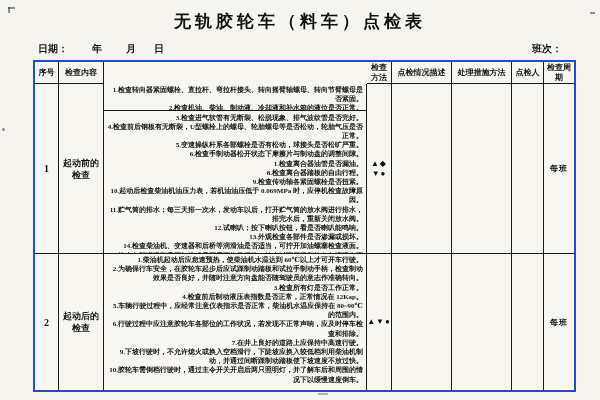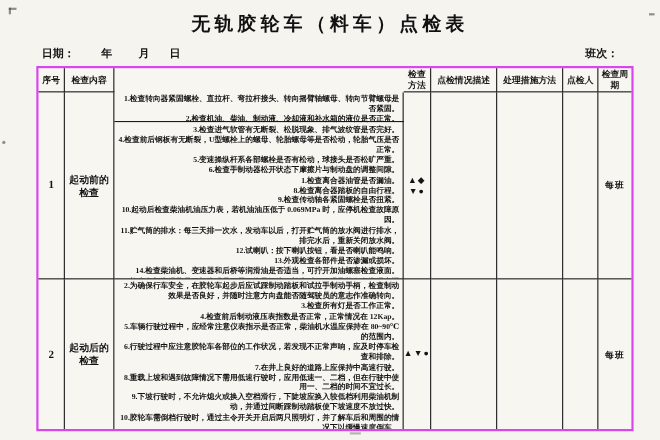--- a/index.html
+++ b/index.html
@@ -17,21 +17,21 @@
   #dateLabel{left:38px;top:42px;}
   #yearLabel{left:92px;top:42px;}
   #monthLabel{left:126px;top:42px;}
   #dayLabel{left:154px;top:42px;}
   #shiftLabel{left:500px;top:42px;margin-left:32px;}
   .checklist{
     position:absolute;left:33px;top:60px;
     display:grid;
     grid-template-columns:24px 45px 263px 25px 60px 60px 32px 30px;
     grid-template-rows:22px 170px 136px;
-    border:2px solid #d946ef;
+    border:2px solid #1d4ed8;
     background:#f8f6f1;
     box-sizing:content-box;
   }
   .cell{
     border-right:1.5px solid #1b1b1b;border-bottom:1.5px solid #1b1b1b;
     box-sizing:border-box;display:flex;align-items:center;justify-content:center;
     text-align:center;overflow:hidden;
   }
   .last-col{border-right:none;text-align:center;}
   .last-row{border-bottom:none;}
@@ -103,27 +103,27 @@
     </div>
   <div class="cell empty-cell"></div>
   <div class="cell empty-cell"></div>
   <div class="cell empty-cell"></div>
   <div class="cell cycle-cell last-col">每班</div>
 
   <div class="cell no-cell last-row">2</div>
   <div class="cell cat-cell last-row">起动后的检查</div>
   <div class="cell standards-cell last-row">
 
+  <div>1.柴油机起动后应怠速预热，使柴油机水温达到 60℃以上才可开车行驶。</div>
       <div>2.为确保行车安全，在胶轮车起步后应试踩制动踏板和试拉手制动手柄，检查制动效果是否良好，并随时注意方向盘能否随驾驶员的意志作准确转向。</div>
       <div>3.检查所有灯是否工作正常。</div>
       <div>4.检查前后制动液压表指数是否正常，正常情况在 12Kap。</div>
       <div>5.车辆行驶过程中，应经常注意仪表指示是否正常，柴油机水温应保持在 80~90℃的范围内。</div>
       <div>6.行驶过程中应注意胶轮车各部位的工作状况，若发现不正常声响，应及时停车检查和排除。</div>
       <div>7.在井上良好的道路上应保持中高速行驶。</div>
-      <div>8.重载上坡和遇到故障情况下需用低速行驶时，应用低速一、二档，但在行驶中使用一、二档的时间不宜过长。</div>
       <div>9.下坡行驶时，不允许熄火或换入空档滑行，下陡坡应换入较低档利用柴油机制动，并通过间断踩制动踏板使下坡速度不放过快。</div>
       <div>10.胶轮车需倒档行驶时，通过主令开关开启后两只照明灯，并了解车后和周围的情况下以缓慢速度倒车。</div>
     </div>
   <div class="cell method-cell last-row">
 
   <div>▲▼●</div>
     </div>
   <div class="cell empty-cell last-row"></div>
   <div class="cell empty-cell last-row"></div>
   <div class="cell empty-cell last-row"></div>

